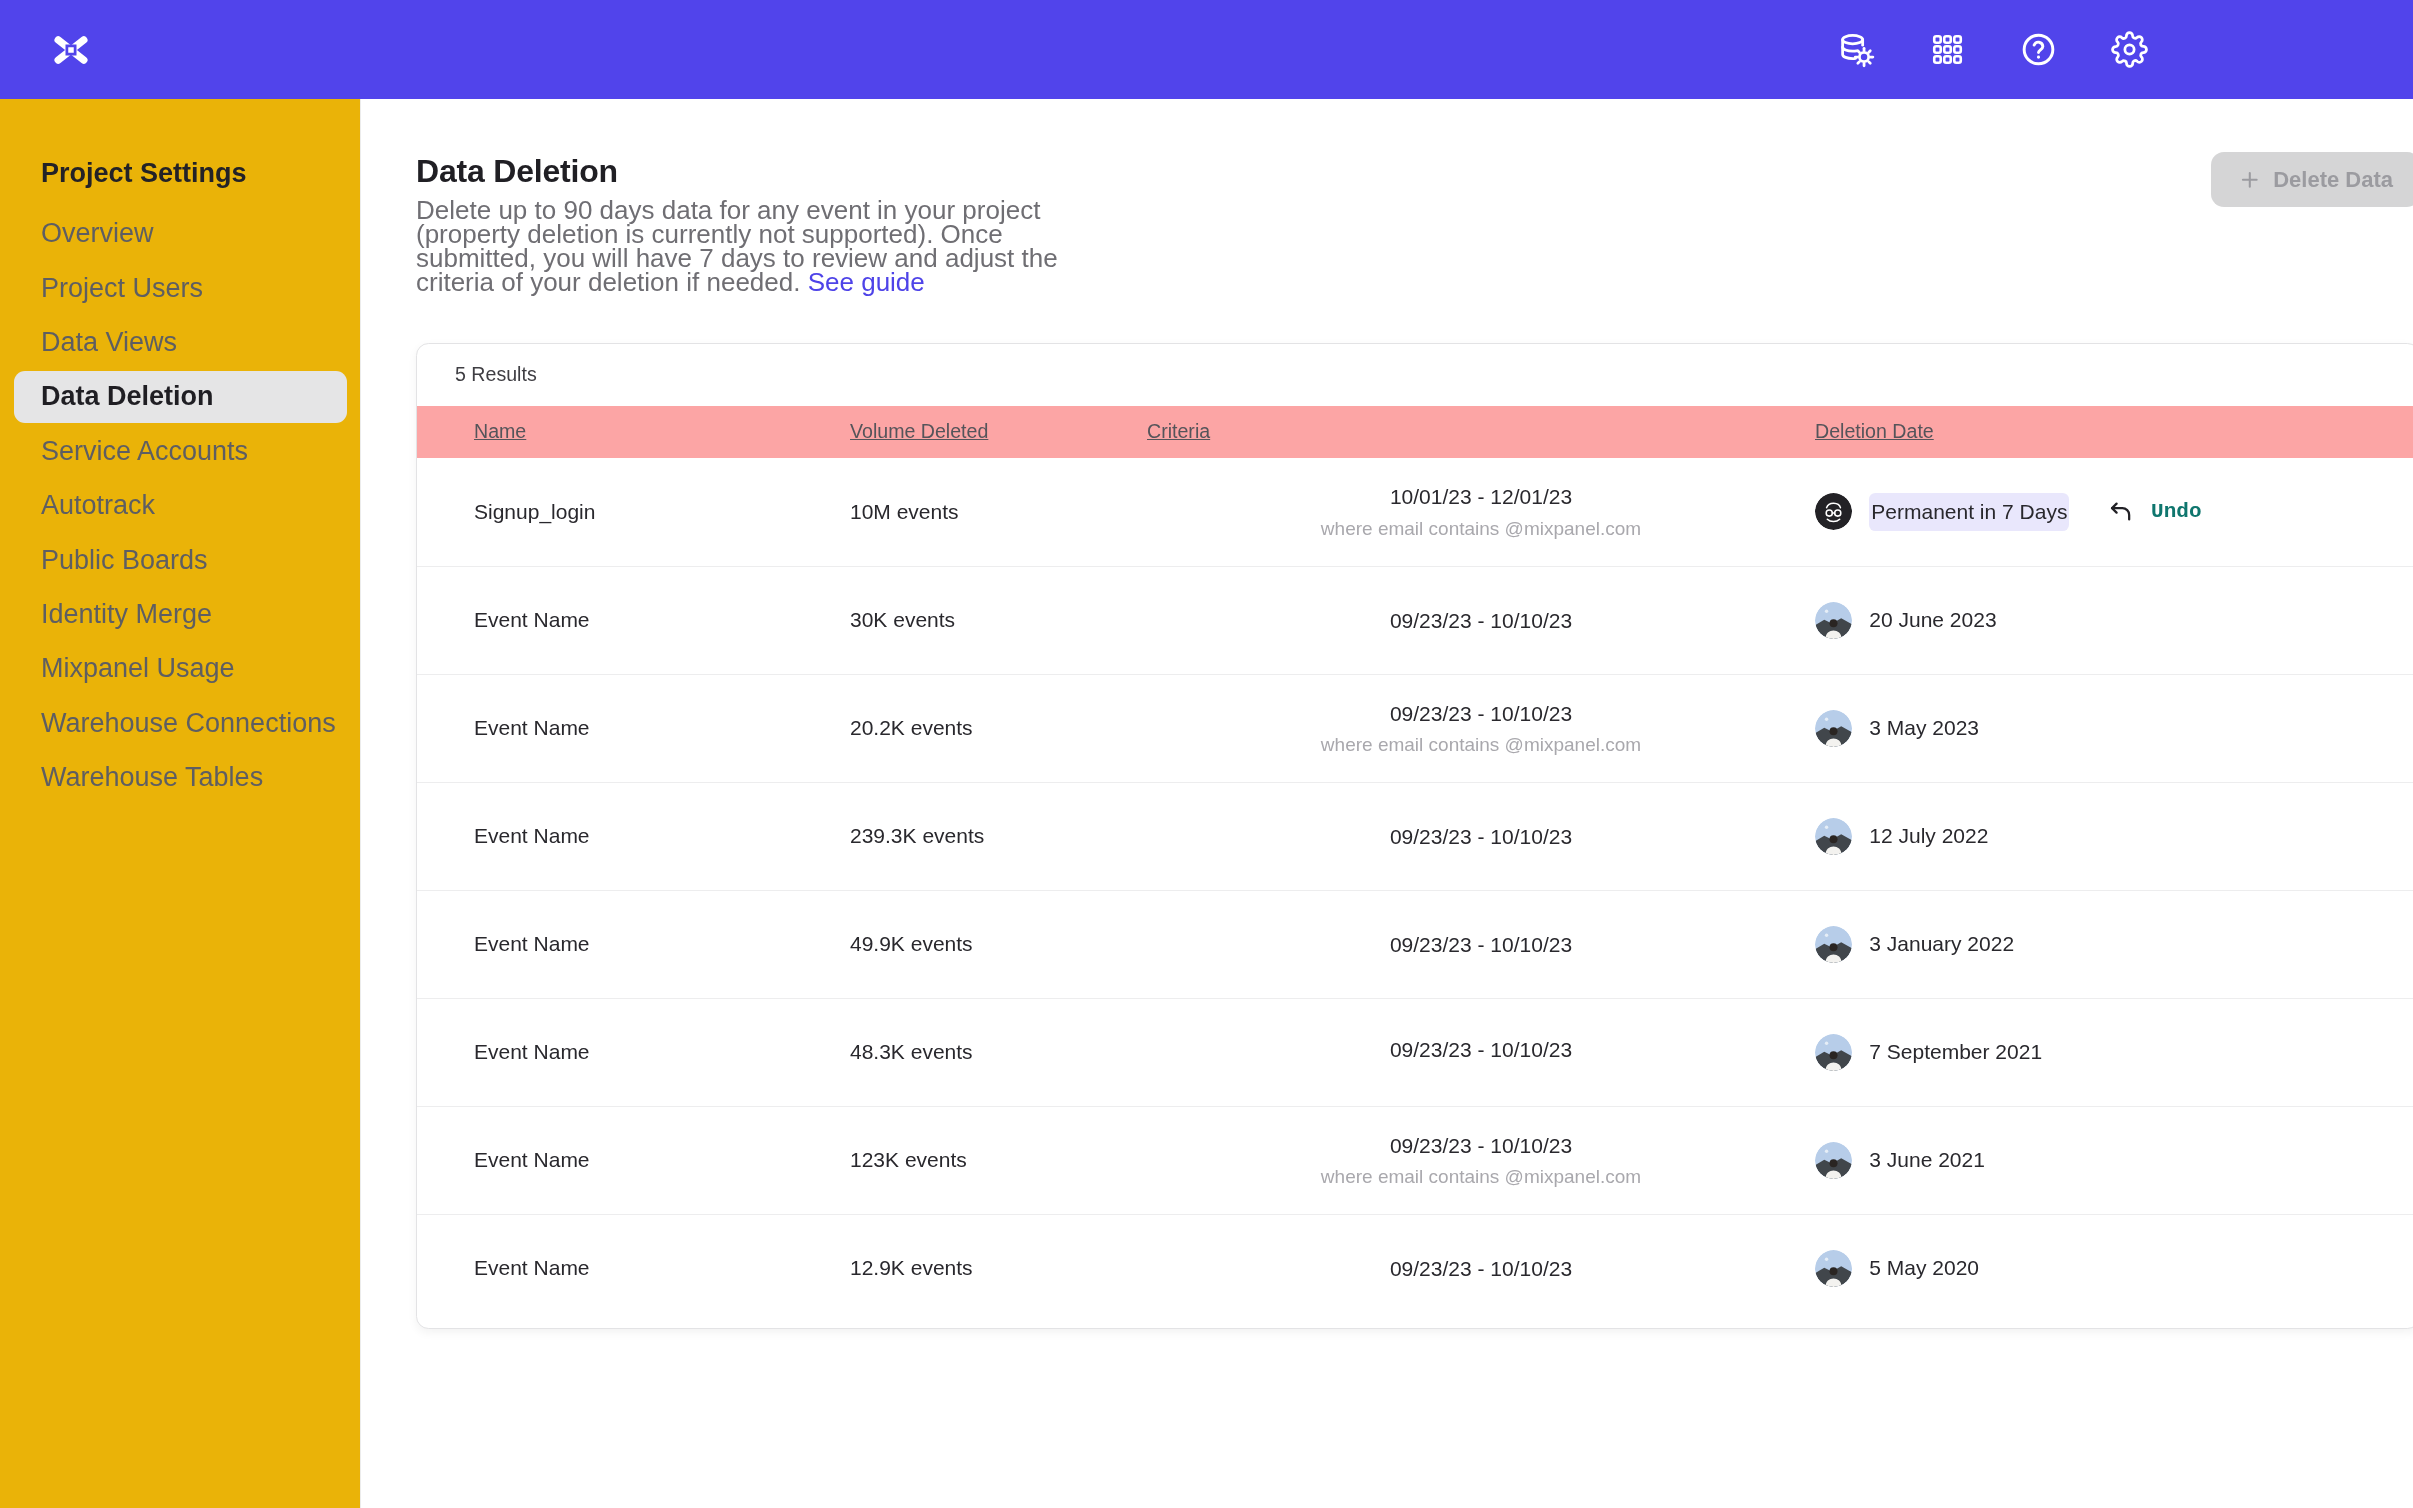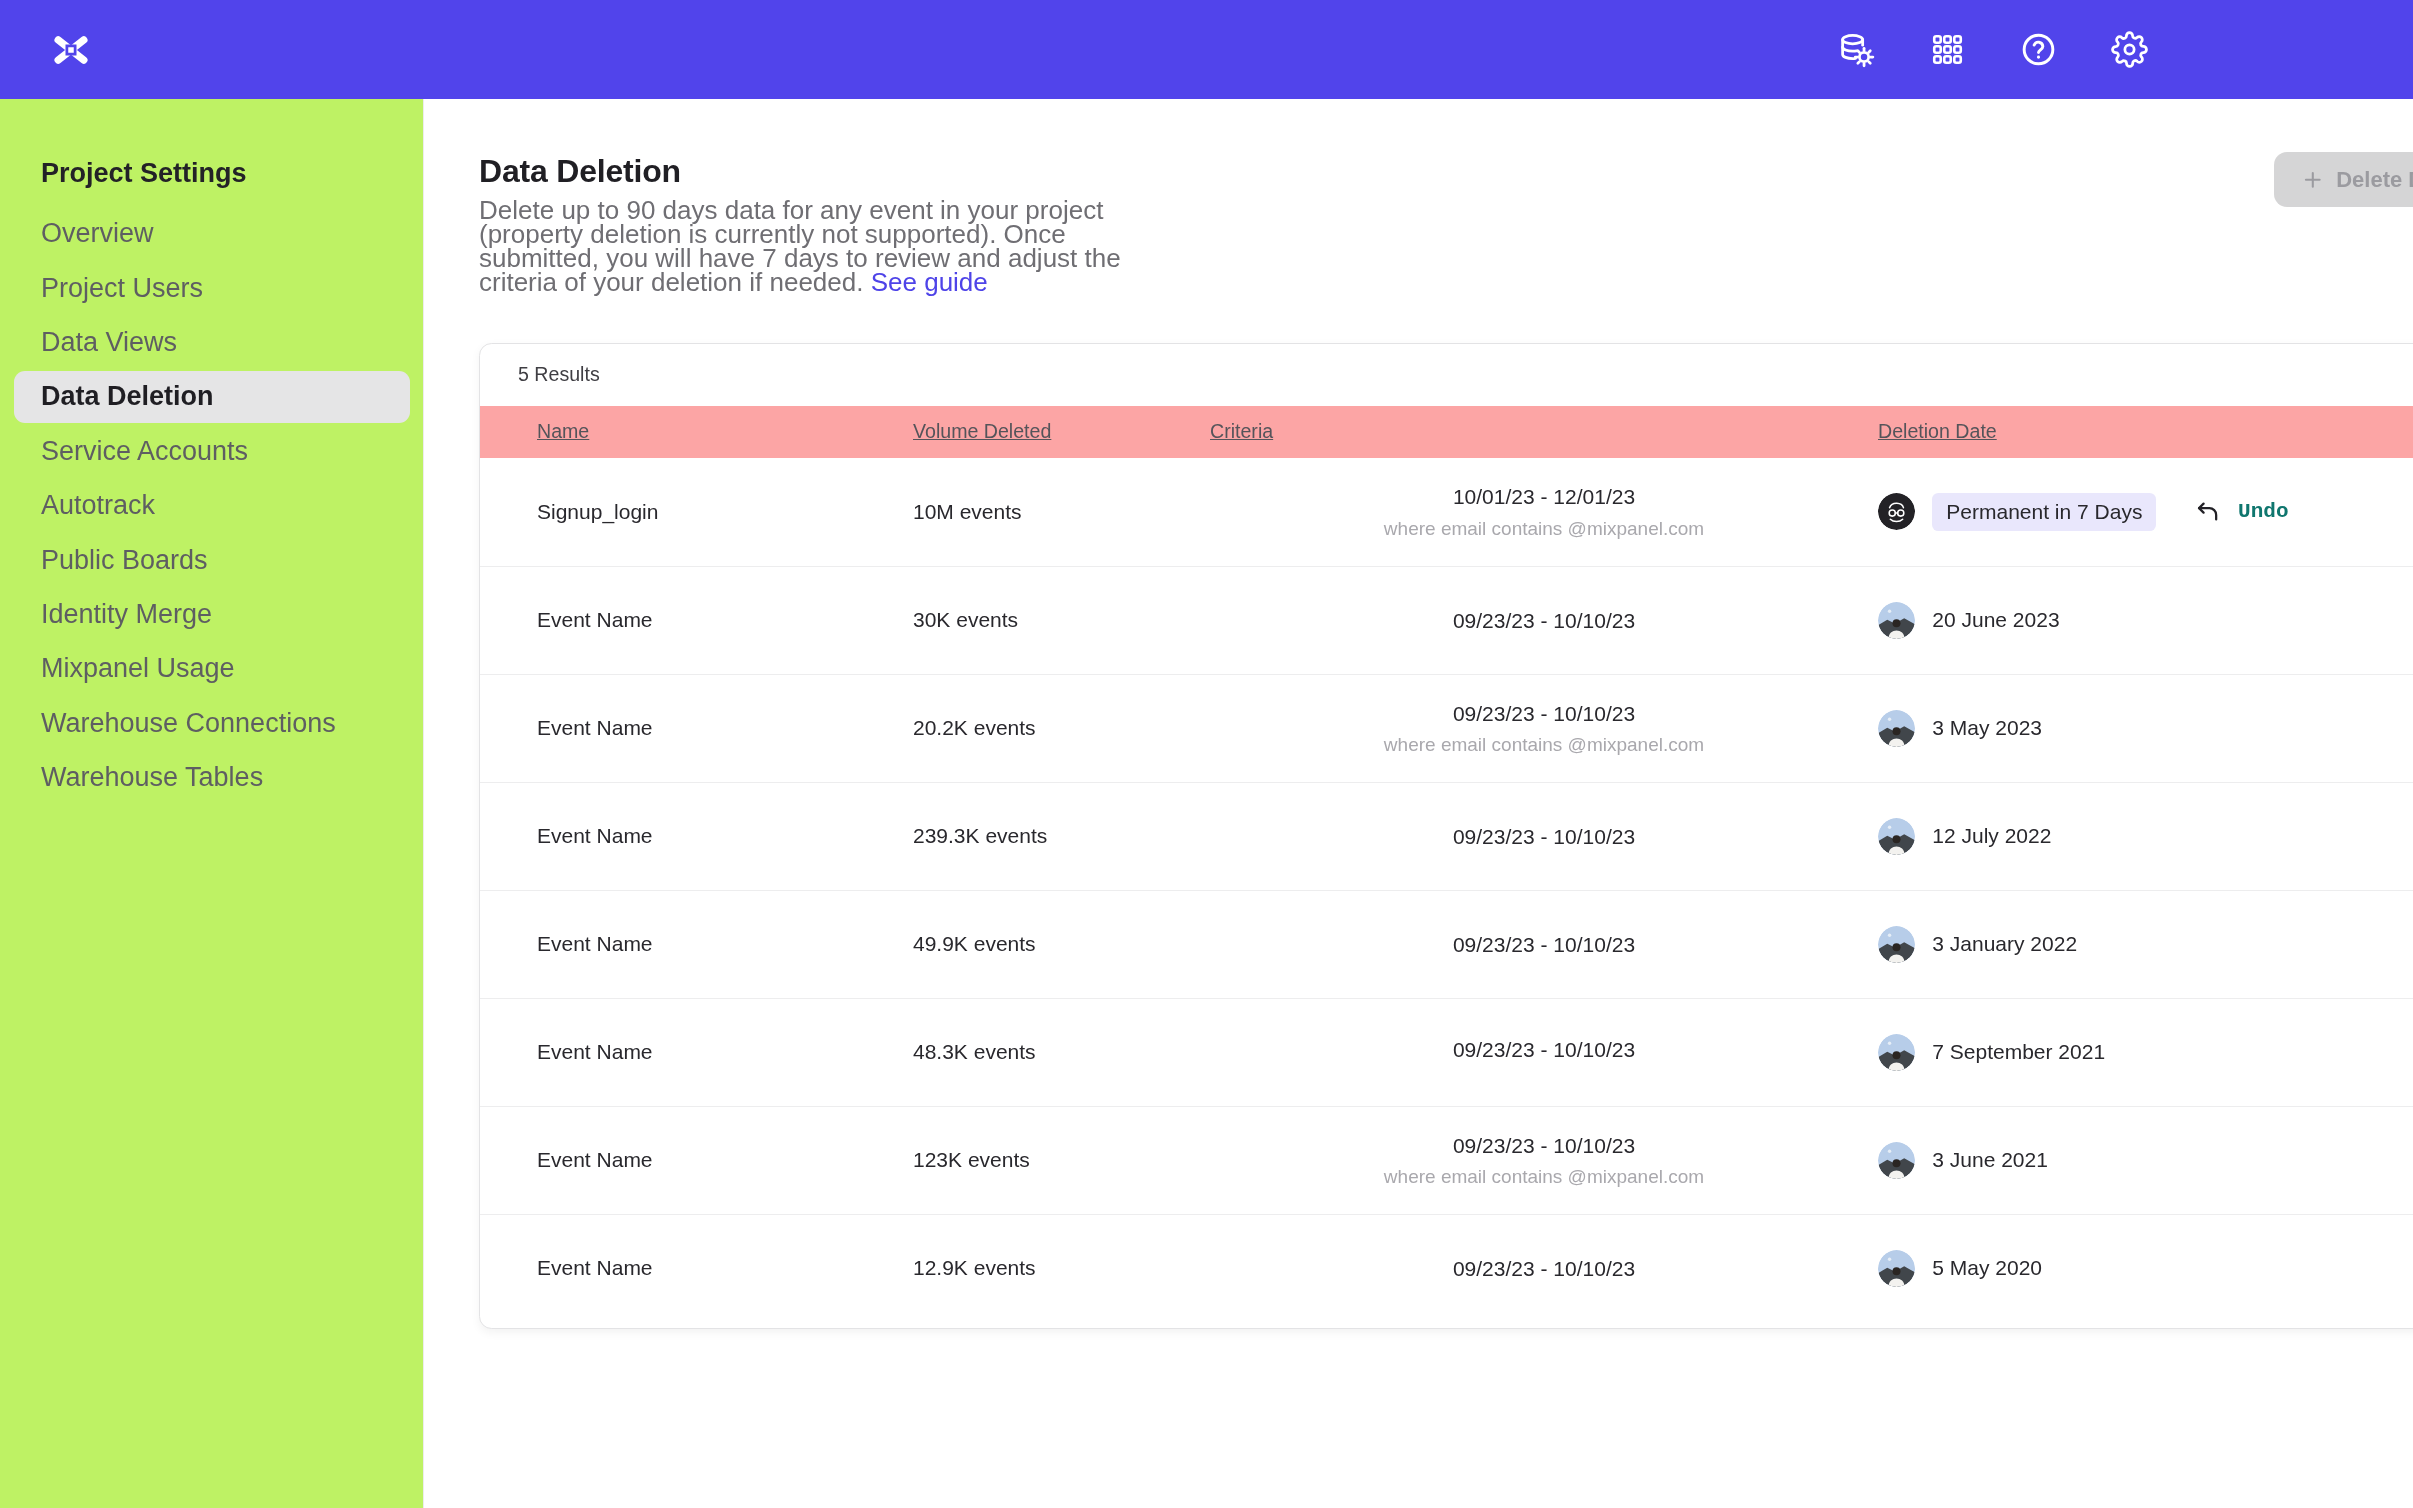--- a/index.html
+++ b/index.html
@@ -11,21 +11,21 @@
     justify-content:space-between; padding:0 264px 0 49px; }
   .logo-btn { width:44px; height:44px; border:none; background:none; cursor:pointer;
     display:flex; align-items:center; justify-content:center; }
   .topbar-icons { display:flex; gap:52px; }
   .icon-btn { width:39px; height:39px; border:none; background:none; cursor:pointer;
     display:flex; align-items:center; justify-content:center; }
   .icon-btn svg { width:37px; height:37px; }
 
   
   .shell { display:flex; height:1409px; }
-  .sidebar { width:424px; flex-shrink:0; background:#bef264; border-right:0.8px solid #ECECEC; }
+  .sidebar { width:361px; flex-shrink:0; background:#eab308; border-right:0.8px solid #ECECEC; }
   .sidebar-title { font-size:27px; line-height:38px; font-weight:700; color:#232227;
     margin:55px 0 15.7px 41px; }
   .nav-item { height:52px; margin:2.4px 12.6px 2.4px 14px; border-radius:11px; padding-left:27px;
     display:flex; align-items:center; font-size:27px; color:#5E5E62; cursor:pointer; }
   .nav-item.active { background:#E5E5E6; color:#1F1E23; font-weight:700; }
 
   
   .main { flex:1; padding:53px 52px 0 55px; }
   .page-head { display:flex; justify-content:space-between; align-items:flex-start; }
   .page-title { font-size:32px; line-height:38px; font-weight:700; color:#201F24; letter-spacing:-0.2px; }
@@ -44,21 +44,21 @@
   .thead, .trow { display:grid; grid-template-columns:376px 297px 668px 1fr;
     align-items:center; padding-left:57px; }
   .thead { background:#fca5a5; height:52px; font-size:19.6px; color:#55545A;text-decoration:underline; }
   .trow { height:108px; font-size:21px; color:#29282D; }
   .trow + .trow { border-top:1.6px solid #EDEDEE; }
   .cell-criteria { display:flex; flex-direction:column; justify-content:center; gap:6.3px;text-align:center; }
   .criteria-main { line-height:27px; }
   .criteria-sub { font-size:19px; line-height:23.6px; color:#A9A8AD; }
   .cell-deletion { display:flex; align-items:center; gap:17.3px; }
   .avatar { width:37px; height:37px; border-radius:50%; flex-shrink:0; }
-  .badge { background:#E9E7FC; border-radius:6.3px; padding:7px 14px; color:#29282D; }
+  .badge { background:#E9E7FC; border-radius:6.3px; padding:7px 2px; color:#29282D; }
   .undo-btn { display:flex; align-items:center; gap:17px; margin-left:20.4px; background:none;
     border:none; cursor:pointer; font-family:Liberation Mono, monospace; font-size:21px; font-weight:700; color:#0f766e; }
   .undo-btn svg { width:27px; height:27px; }
 </style>
 </head>
 <body>
 
 <header class="topbar">
   <button class="logo-btn">
     <svg viewBox="0 0 48 48">

